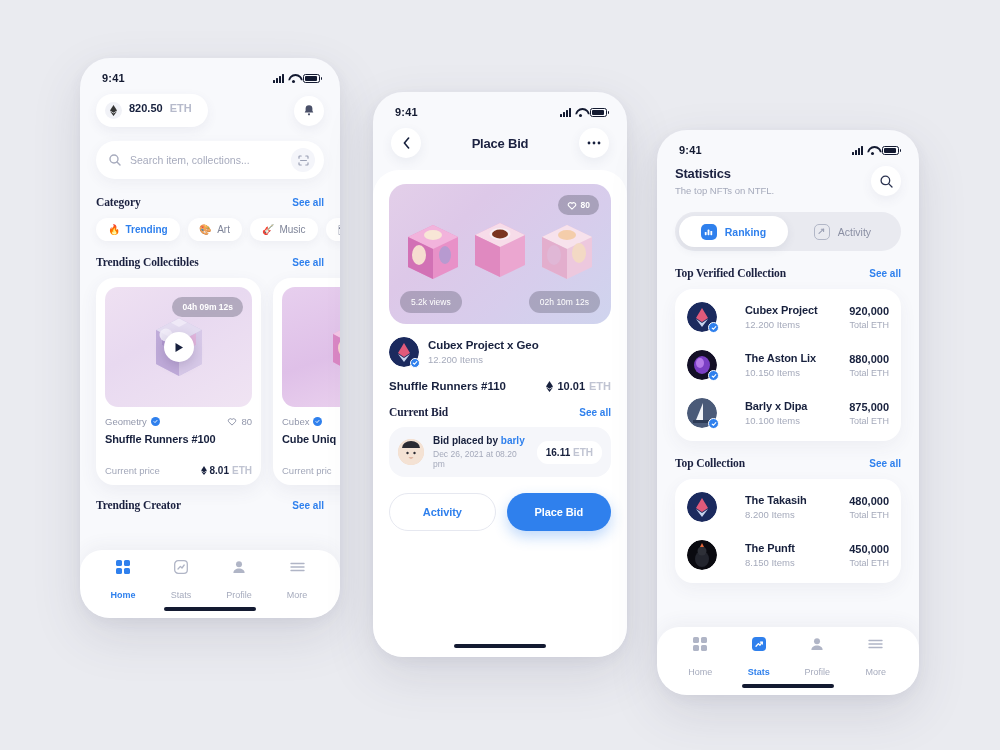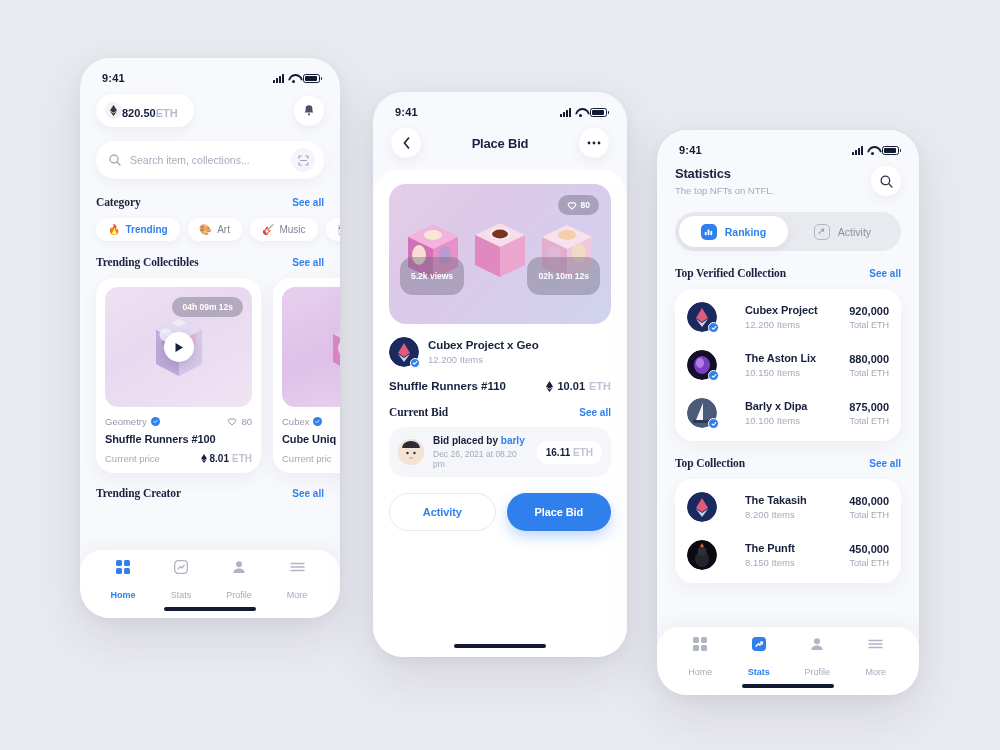--- a/index.html
+++ b/index.html
@@ -53,21 +53,21 @@
     display: flex; align-items: baseline; justify-content: space-between;
   }
   .sec-title { font-size: 11.5px; font-weight: bold; color: #1b2140; letter-spacing: -.1px; font-family: Liberation Serif, serif; }
   .see-all { font-size: 10px; font-weight: bold; color: #2f80ed; }
   .home-ind { width: 92px; height: 4px; background: #131a31; border-radius: 3px; margin: 0 auto; }
 
   
   .p1-body { padding: 6px 16px 0 16px; }
   .p1-toprow { display: flex; align-items: center; justify-content: space-between; }
   .eth-pill {
-    display: flex; align-items: flex-end; gap: 0;
+    display: flex; align-items: flex-start; gap: 7px;
     background: #ffffff; border-radius: 20px; padding: 8px 16px 8px 9px;
     box-shadow: 0 4px 12px rgba(70,75,110,.07);
   }
   .eth-ico {
     width: 17px; height: 17px; border-radius: 50%; background: #f1f2f7;
     display:flex;align-items:center;justify-content:center;
   }
   .eth-bal { font-size: 11px; font-weight: bold; color: #17203d; }
   .eth-unit { font-size: 11px; color: #b6bacb; font-weight: bold; }
   .bell-btn {
@@ -117,21 +117,21 @@
     width:30px;height:30px;border-radius:50%;background:#fff;
     display:flex;align-items:center;justify-content:center;
     box-shadow:0 4px 12px rgba(60,40,90,.2);
   }
   .cube3d{position:absolute;left:50%;top:50%;transform:translate(-50%,-50%);}
   .nft-meta{display:flex;align-items:center;justify-content:space-between;margin-top:9px;}
   .nft-coll{display:flex;align-items:center;gap:4px;font-size:9.5px;color:#9297ab;}
   .verif{width:9px;height:9px;border-radius:50%;background:#2f80ed;display:flex;align-items:center;justify-content:center;}
   .nft-likes{display:flex;align-items:center;gap:4px;font-size:9.5px;color:#9297ab;}
   .nft-name{font-size:11px;font-weight:bold;color:#17203d;margin-top:6px;letter-spacing:-.1px;}
-  .nft-price-row{display:flex;align-items:center;justify-content:space-between;margin-top:8px;text-align:center;}
+  .nft-price-row{display:flex;align-items:center;justify-content:space-between;margin-top:20px;text-align:center;}
   .nft-cp{font-size:9.5px;color:#a2a7b9;}
   .nft-price{display:flex;align-items:center;gap:3px;font-size:10px;font-weight:bold;color:#17203d;}
   .nft-price .u{color:#c0c4d2;}
   .p1-creator{margin-top:14px;}
 
   
   .tabbar{
     position:absolute;left:0;right:0;bottom:0;background:#fff;
     padding:10px 14px 7px 14px;border-radius:22px 22px 30px 30px;
     box-shadow:0 -4px 18px rgba(70,75,110,.06);
@@ -157,22 +157,22 @@
   .hero{
     position:relative;height:140px;border-radius:17px;overflow:hidden;
     background:linear-gradient(135deg,#e3cfe9 0%,#ddc8e8 30%,#d7cdec 65%,#cfd4ee 100%);
   }
   .like-badge{
     position:absolute;top:11px;right:12px;display:flex;align-items:center;gap:4px;
     background:rgba(110,108,128,.45);color:#fff;font-size:8.5px;font-weight:bold;
     padding:5px 9px;border-radius:12px;
   }
   .hero-pill{
-    position:absolute;bottom:29px;background:rgba(110,108,128,.42);color:#fff;
-    font-size:8.5px;font-weight:bold;padding:14px 11px;border-radius:13px;
+    position:absolute;bottom:11px;background:rgba(110,108,128,.42);color:#fff;
+    font-size:8.5px;font-weight:normal;padding:6px 11px;border-radius:13px;
   }
   .hero-pill.l{left:11px;} .hero-pill.r{right:11px;}
   .cubes{position:absolute;left:50%;top:52%;transform:translate(-50%,-50%);}
   .coll-row{display:flex;align-items:center;gap:9px;margin-top:13px;}
   .coll-av{width:30px;height:30px;border-radius:50%;position:relative;overflow:visible;}
   .coll-av .inner{width:30px;height:30px;border-radius:50%;overflow:hidden;}
   .coll-av .vb{position:absolute;right:-1px;bottom:-1px;width:10px;height:10px;border-radius:50%;background:#2f80ed;border:1.5px solid #fff;display:flex;align-items:center;justify-content:center;}
   .coll-name{font-size:11.5px;font-weight:bold;color:#17203d;letter-spacing:-.1px;}
   .coll-items{font-size:9.5px;color:#a5aabb;margin-top:3px;}
   .title-row{display:flex;align-items:center;justify-content:space-between;margin-top:13px;}

